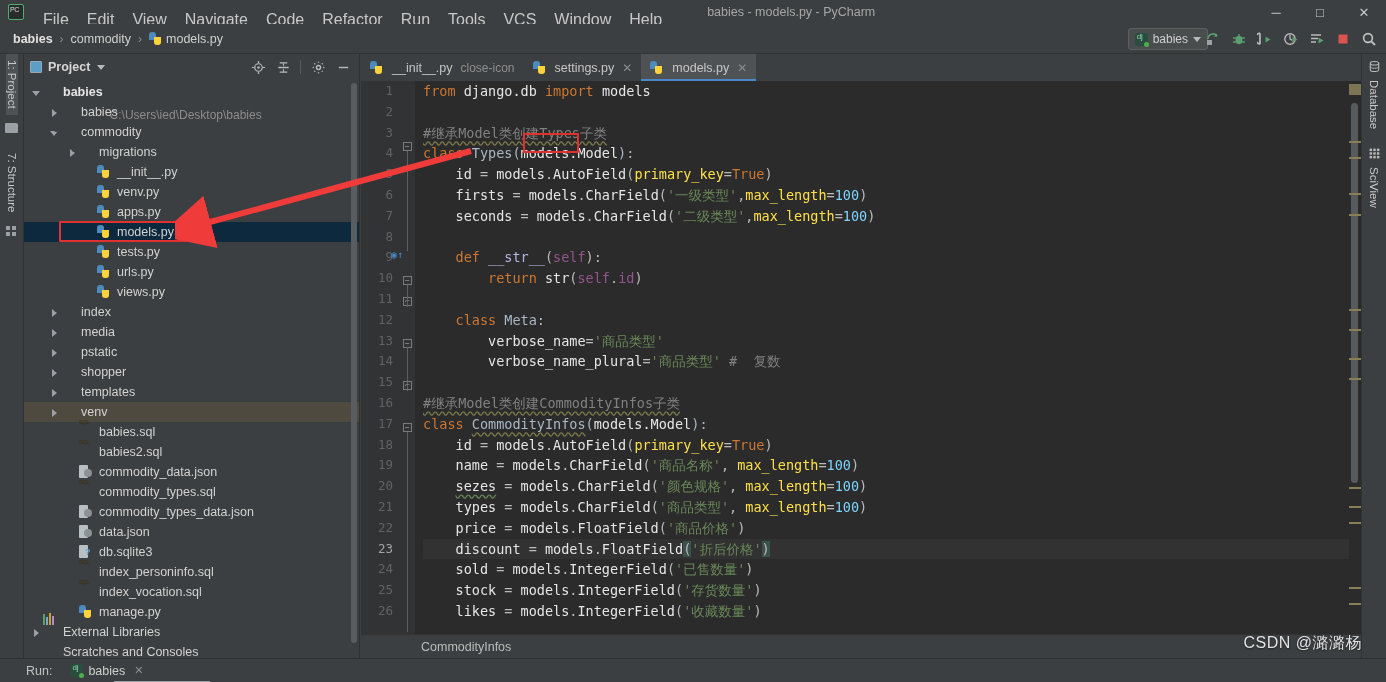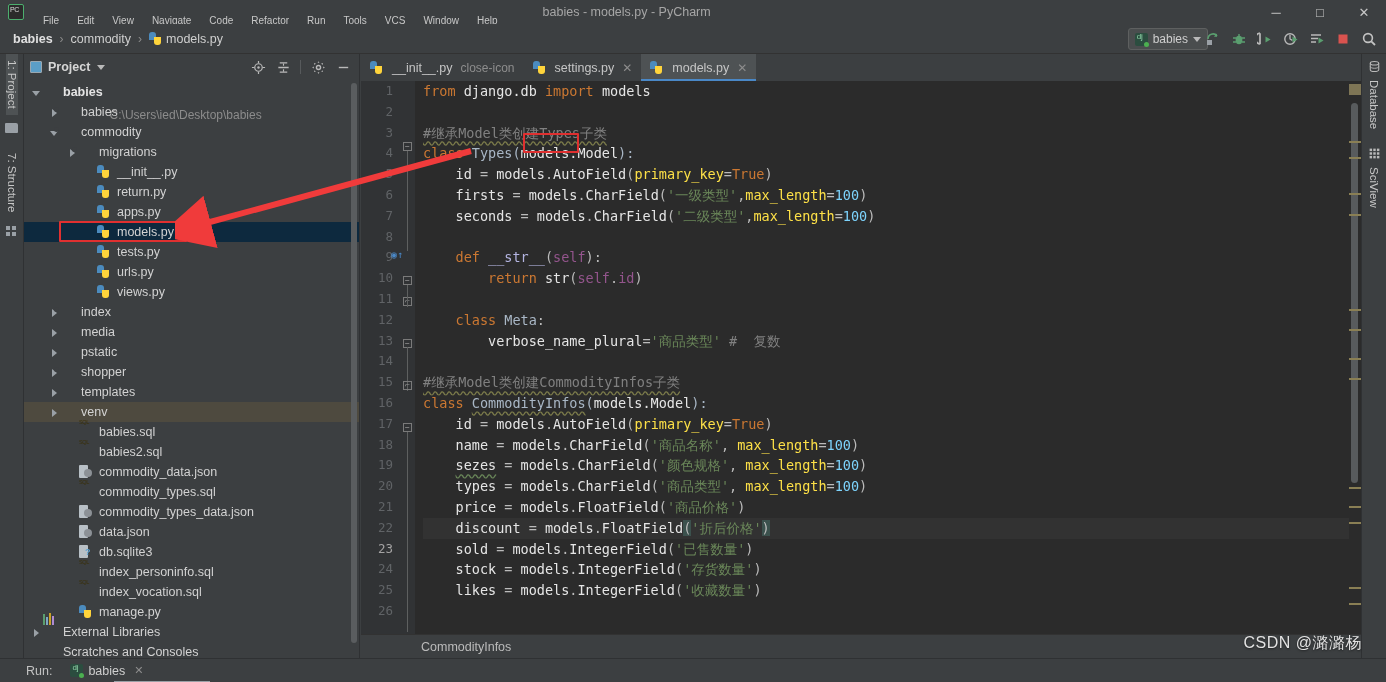--- a/index.html
+++ b/index.html
@@ -24,21 +24,21 @@
     width: 16px; height: 16px; margin-left: 8px; margin-right: 10px;
     border: 1px solid #4caf6e; background: #2b2b2b; border-radius: 2px;
     position: relative; flex: none;
   }
   .pc-logo::after {
     content: "PC"; position: absolute; left: 1px; top: 1px;
     font-size: 7px; color: #dddddd; letter-spacing: -0.5px;
   }
   .menubar { display: flex; align-items: center; gap: 0px; }
   .menu-item {
-    padding: 3px 9px; color: #c8c8c8; font-size: 10px;
+    padding: 3px 9px; color: #c8c8c8; font-size: 16px;
     white-space: nowrap;
     margin-top: 16px;
   }
   .menu-item .mn { text-decoration: underline; }
   .win-title {
     margin-left: 36px; color: #a6a6a6; font-size: 12.5px; white-space: nowrap;
   }
   .win-btns {
     position: absolute; right: 0; top: 0; height: 24px;
     display: flex; align-items: center;
@@ -536,21 +536,21 @@
           <div class="trow">
             <span style="display:inline-block;width:60px;flex:none"></span>
             <span class="arrow"></span>
             <span class="ic"><span class="ic-py"></span></span>
             <span class="tname">__init__.py</span>
           </div>
           <div class="trow">
             <span style="display:inline-block;width:60px;flex:none"></span>
             <span class="arrow"></span>
             <span class="ic"><span class="ic-py"></span></span>
-            <span class="tname">return.py</span>
+            <span class="tname">venv.py</span>
           </div>
           <div class="trow">
             <span style="display:inline-block;width:60px;flex:none"></span>
             <span class="arrow"></span>
             <span class="ic"><span class="ic-py"></span></span>
             <span class="tname">apps.py</span>
           </div>
           <div class="trow selected">
             <span style="display:inline-block;width:60px;flex:none"></span>
             <span class="arrow"></span>
@@ -759,20 +759,21 @@
         <div class="cl"><span class="cmt wavy">#继承Model类创建Types子类</span></div>
         <div class="cl"><span class="kw">class</span> <span class="cls">Types</span><span class="par">(</span><span class="id">models.Model</span><span class="par">):</span></div>
         <div class="cl">    <span class="id">id</span> = <span class="id">models</span>.<span class="id">AutoField</span>(<span class="kwarg">primary_key</span>=<span class="kw">True</span>)</div>
         <div class="cl">    <span class="id">firsts</span> = <span class="id">models</span>.<span class="id">CharField</span>(<span class="str">'一级类型'</span>,<span class="kwarg">max_length</span>=<span class="num">100</span>)</div>
         <div class="cl">    <span class="id">seconds</span> = <span class="id">models</span>.<span class="id">CharField</span>(<span class="str">'二级类型'</span>,<span class="kwarg">max_length</span>=<span class="num">100</span>)</div>
         <div class="cl"></div>
         <div class="cl">    <span class="kw">def</span> <span class="fn">__str__</span>(<span class="self">self</span>):</div>
         <div class="cl">        <span class="kw">return</span> <span class="id">str</span>(<span class="self">self</span>.<span class="self">id</span>)</div>
         <div class="cl"></div>
         <div class="cl">    <span class="kw">class</span> <span class="cls">Meta</span>:</div>
+        <div class="cl">        <span class="id">verbose_name</span>=<span class="str">'商品类型'</span></div>
         <div class="cl">        <span class="id">verbose_name_plural</span>=<span class="str">'商品类型'</span> <span class="cmt">#  复数</span></div>
         <div class="cl"></div>
         <div class="cl"><span class="cmt wavy">#继承Model类创建CommodityInfos子类</span></div>
         <div class="cl"><span class="kw">class</span> <span class="cls wavy">CommodityInfos</span><span class="par">(</span><span class="id">models.Model</span><span class="par">):</span></div>
         <div class="cl">    <span class="id">id</span> = <span class="id">models</span>.<span class="id">AutoField</span>(<span class="kwarg">primary_key</span>=<span class="kw">True</span>)</div>
         <div class="cl">    <span class="id">name</span> = <span class="id">models</span>.<span class="id">CharField</span>(<span class="str">'商品名称'</span>, <span class="kwarg">max_length</span>=<span class="num">100</span>)</div>
         <div class="cl">    <span class="id spell">sezes</span> = <span class="id">models</span>.<span class="id">CharField</span>(<span class="str">'颜色规格'</span>, <span class="kwarg">max_length</span>=<span class="num">100</span>)</div>
         <div class="cl">    <span class="id">types</span> = <span class="id">models</span>.<span class="id">CharField</span>(<span class="str">'商品类型'</span>, <span class="kwarg">max_length</span>=<span class="num">100</span>)</div>
         <div class="cl">    <span class="id">price</span> = <span class="id">models</span>.<span class="id">FloatField</span>(<span class="str">'商品价格'</span>)</div>
         <div class="cl cur-line">    <span class="id">discount</span> = <span class="id">models</span>.<span class="id">FloatField</span><span class="brmatch">(</span><span class="str">'折后价格'</span><span class="brmatch">)</span></div>

